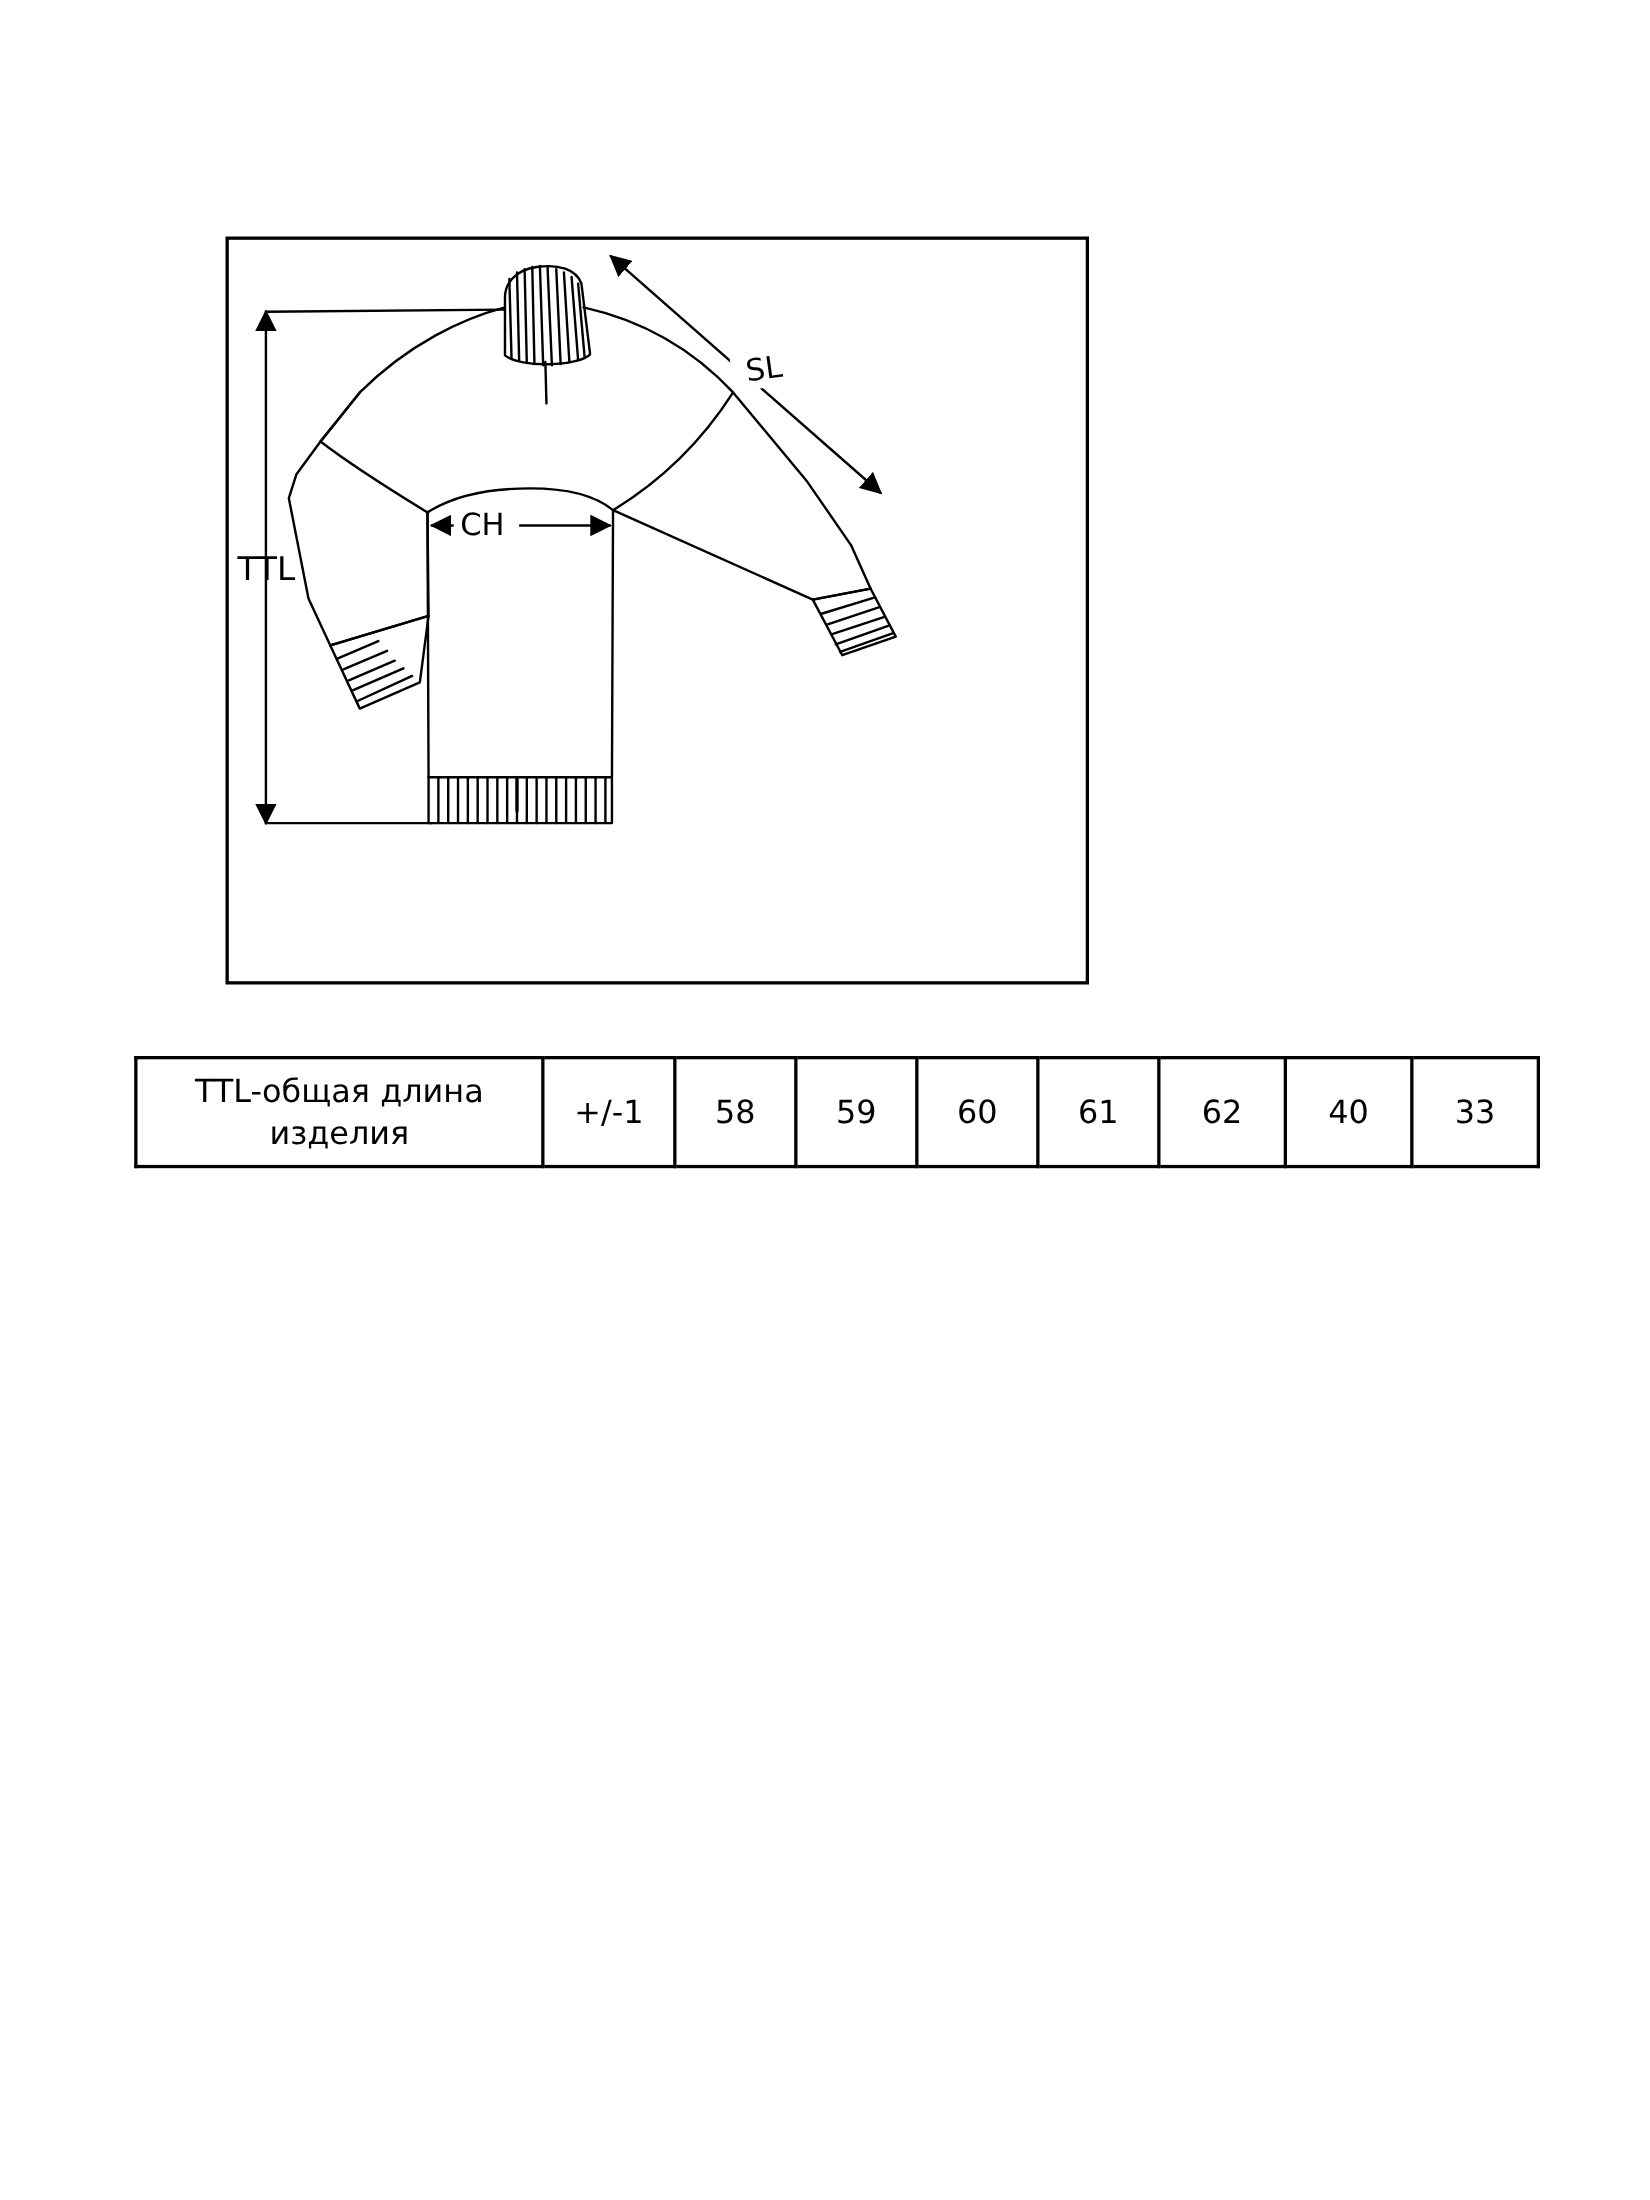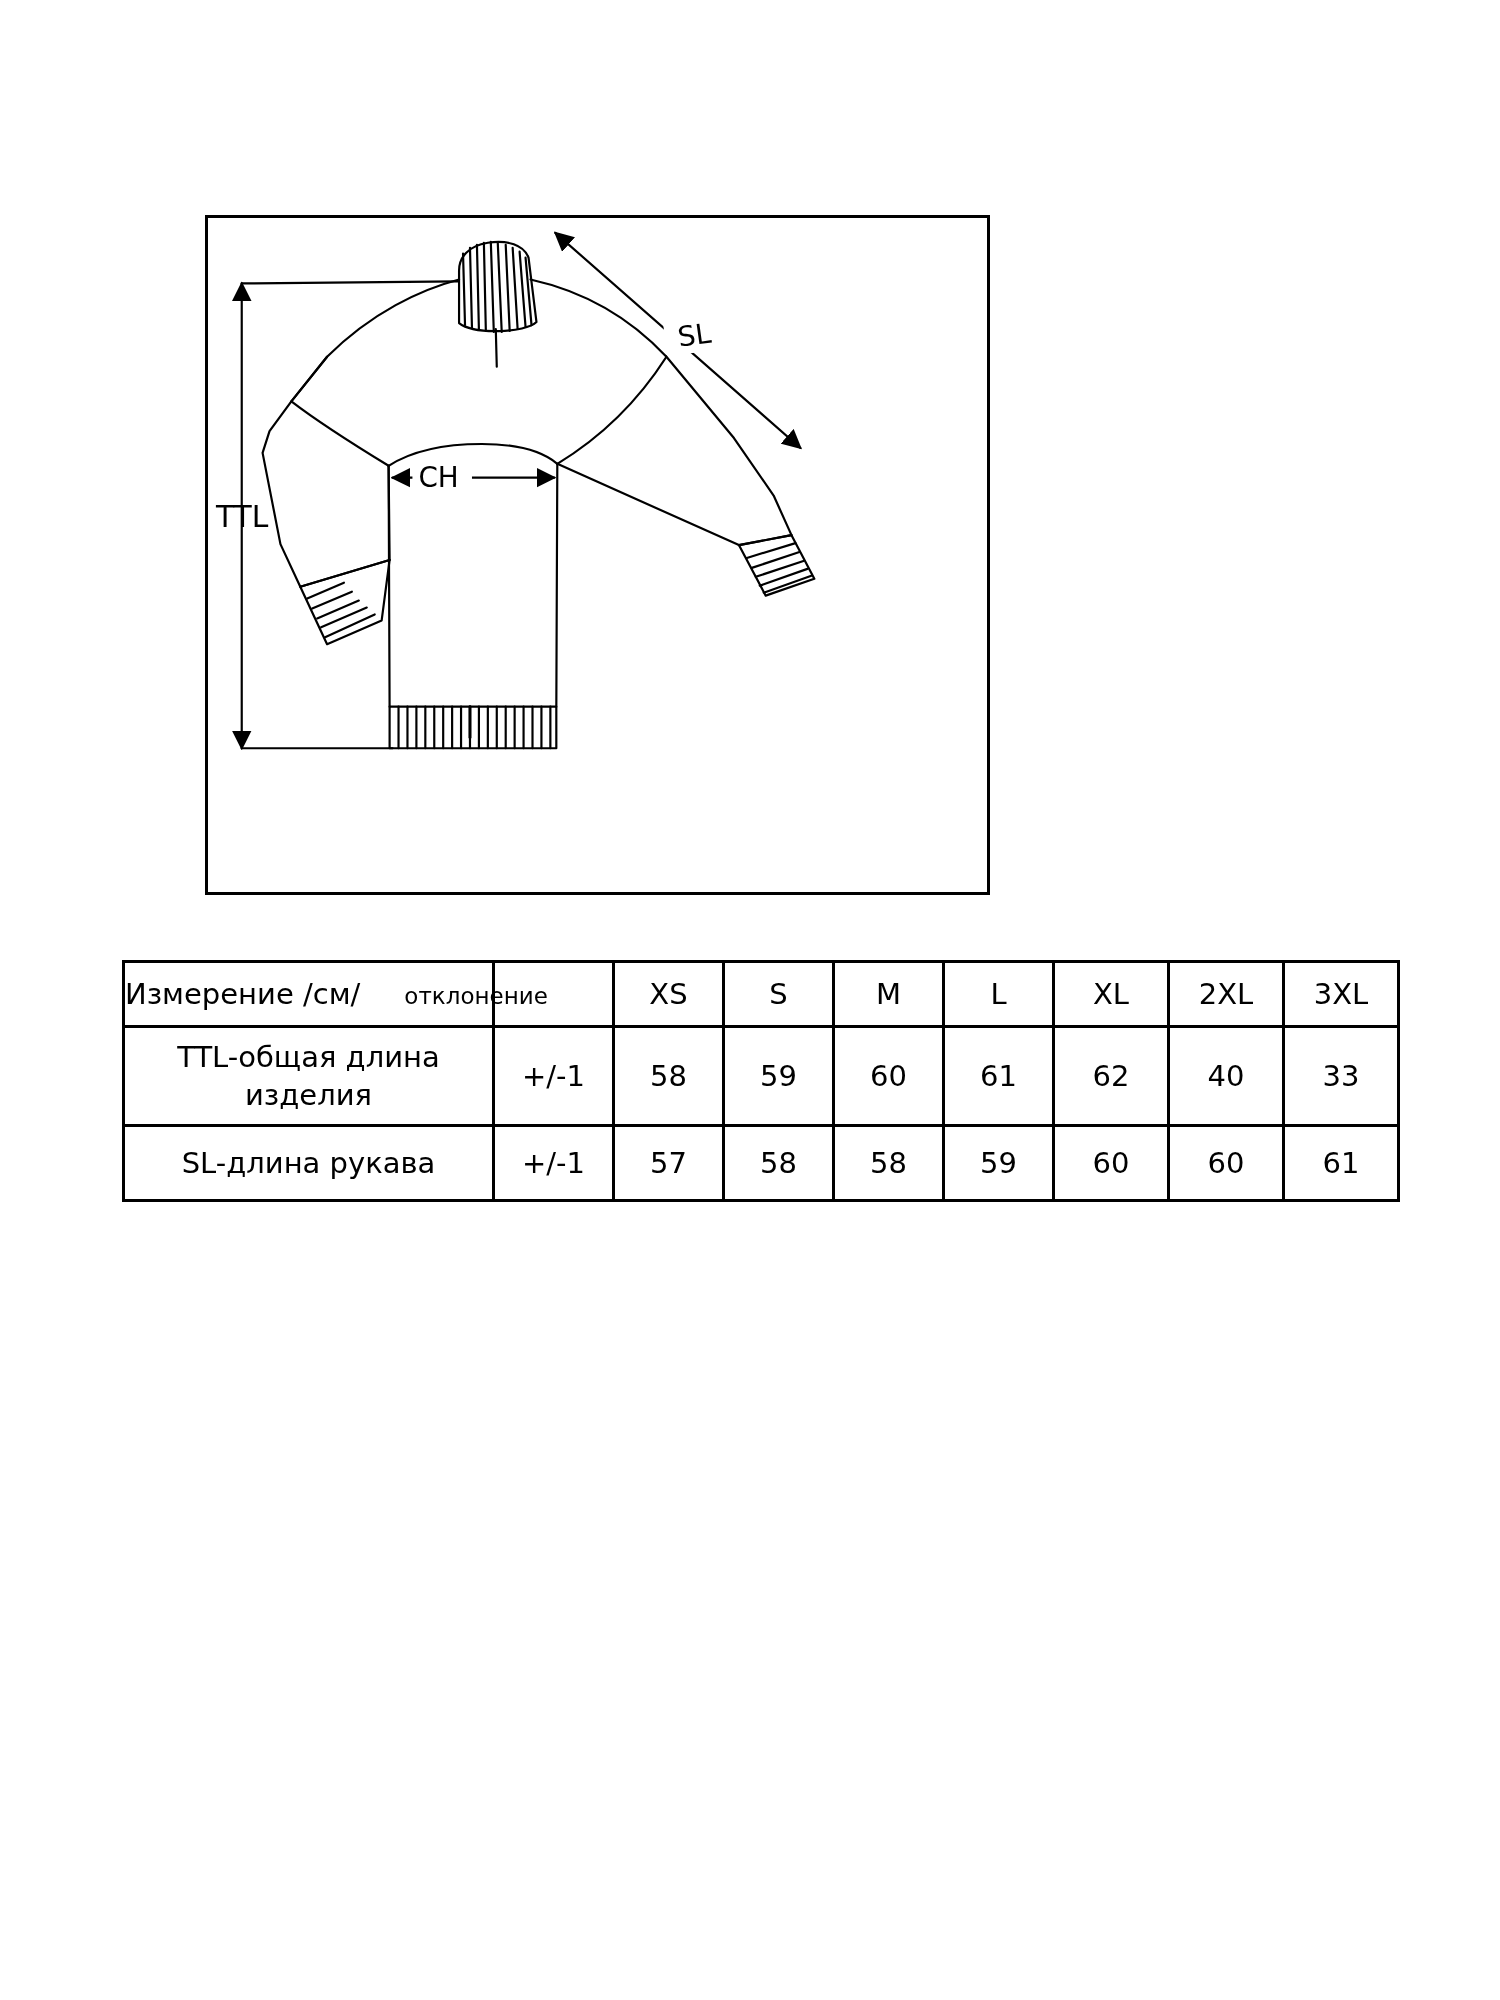--- a/index.html
+++ b/index.html
@@ -237,53 +237,29 @@
         <col class="c-dev">
         <col class="c-size">
         <col class="c-size">
       <col class="c-size">
         <col class="c-size-l">
         <col class="c-size-xl">
         <col class="c-size-2x">
         <col class="c-size-3x">
     </colgroup>
     <tbody>
-      <tr class="row-head">
-        <td class="header-label-cell">
-          <span>Измерение /см/</span><span class="dev-word">отклонение</span>
-        </td>
-        <td class="size-head"></td>
-        <td class="size-head">XS</td>
-        <td class="size-head">S</td>
-        <td class="size-head">M</td>
-        <td class="size-head">L</td>
-        <td class="size-head">XL</td>
-        <td class="size-head">2XL</td>
-        <td class="size-head">3XL</td>
-      </tr>
 
 
       <tr class="row-ttl">
         <td class="label-cell">TTL-общая длина изделия</td>
         <td class="dev-cell">+/-1</td>
         <td class="val-cell">58</td>
         <td class="val-cell">59</td>
         <td class="val-cell">60</td>
         <td class="val-cell">61</td>
         <td class="val-cell">62</td>
         <td class="val-cell">40</td>
         <td class="val-cell">33</td>
       </tr>
 
-      <tr class="row-sleeve">
-        <td class="label-cell">SL-длина рукава</td>
-        <td class="dev-cell">+/-1</td>
-        <td class="val-cell">57</td>
-        <td class="val-cell">58</td>
-        <td class="val-cell">58</td>
-        <td class="val-cell">59</td>
-        <td class="val-cell">60</td>
-        <td class="val-cell">60</td>
-        <td class="val-cell">61</td>
-      </tr>
     </tbody>
   </table>
 </div>
 
 </body></html>

